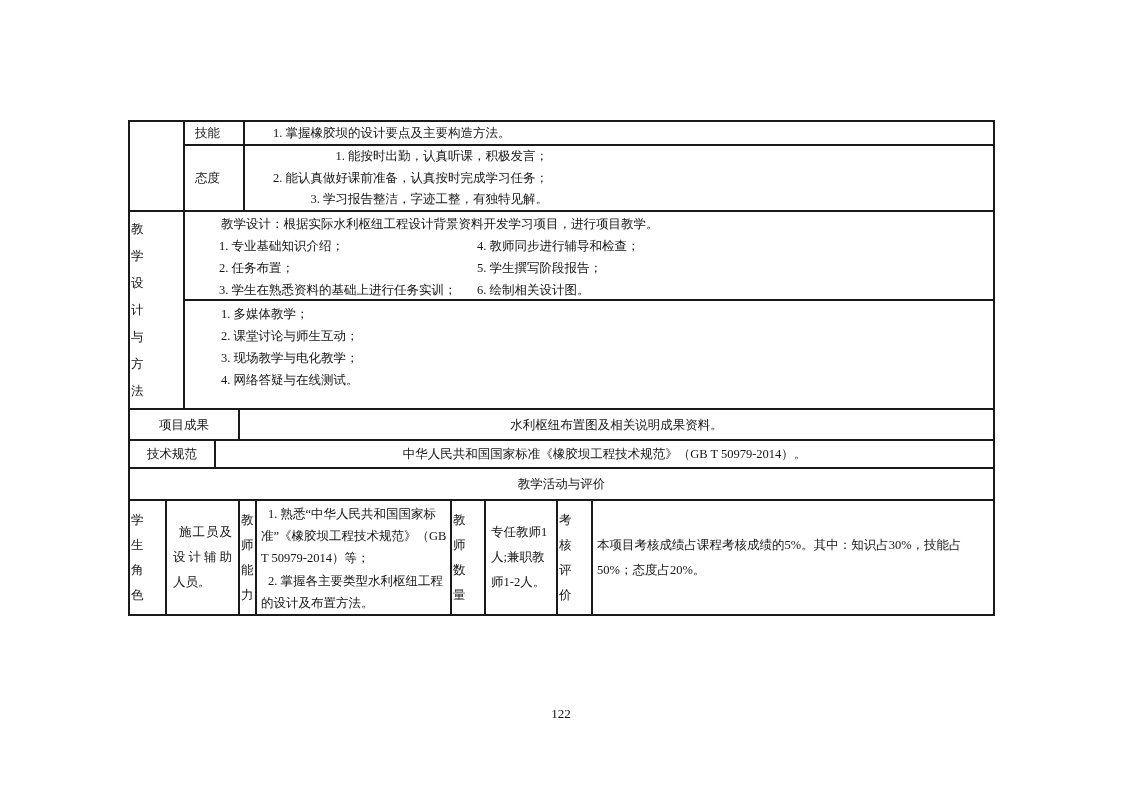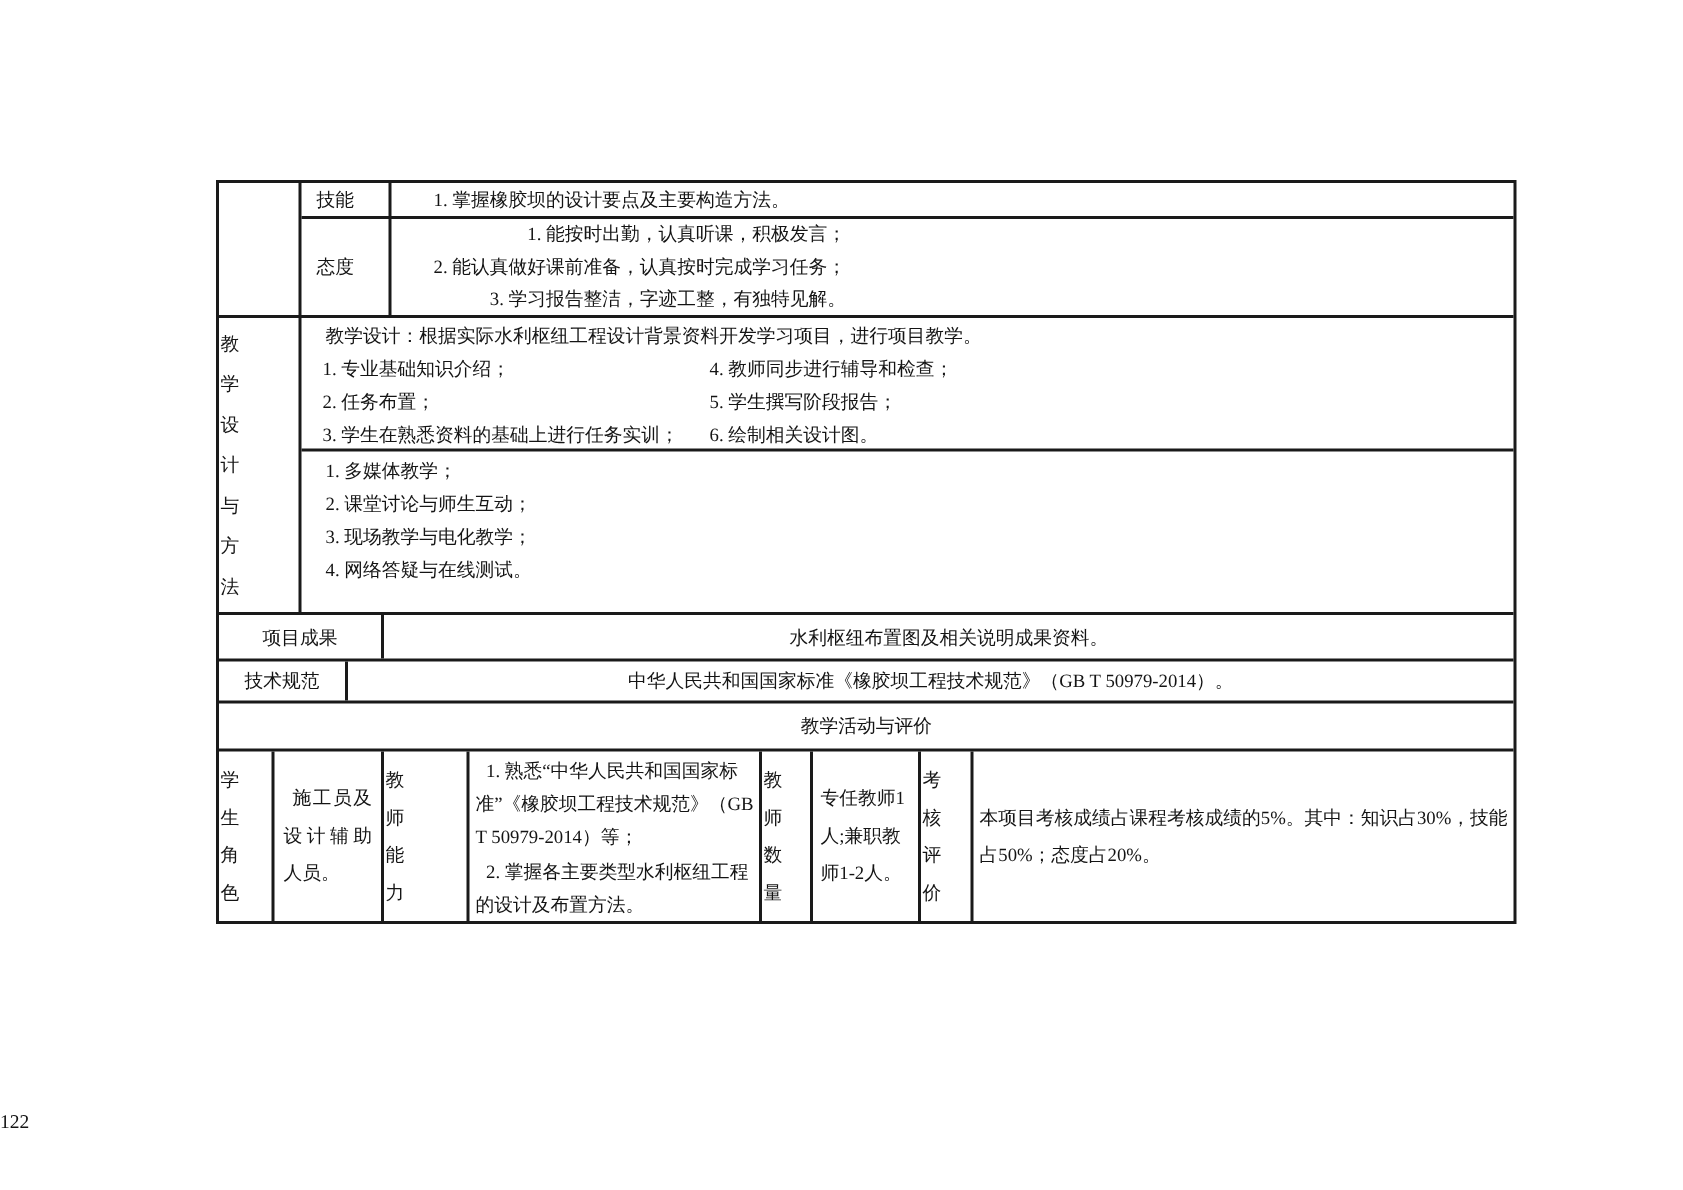--- a/index.html
+++ b/index.html
@@ -5,47 +5,47 @@
   * { margin:0; padding:0; box-sizing:border-box; }
   html,body { background:#ffffff; }
   body {
     width:1122px; height:793px;
     font-family:"Liberation Serif","DejaVu Serif",serif;
     color:#141414;
   }
   .page { position:relative; width:1122px; height:793px; background:#fff; overflow:hidden; }
 
   .doc-table {
-    position:absolute; left:144px; top:120px; width:867px; height:496px;
+    position:absolute; left:128px; top:120px; width:867px; height:496px;
     border:2px solid #1a1a1a; display:flex; flex-direction:column;
     font-size:12.5px; line-height:22px;
   }
   .sec { display:flex; flex-direction:row; border-bottom:2px solid #1a1a1a; }
   .sec.last { border-bottom:none; }
   .b-r { border-right:2px solid #1a1a1a; }
   .b-b { border-bottom:2px solid #1a1a1a; }
   .col { display:flex; flex-direction:column; }
   .vcenter { display:flex; align-items:center; }
   .hcenter { justify-content:center; text-align:center; }
 
   
   .vlabel { display:flex; align-items:center; justify-content:flex-start; }
   .vlabel span { display:block; width:1.15em; word-break:break-all; text-align:center; }
 
   .row-label { padding-left:10px; display:flex; align-items:center; }
   .num-content { padding-left:28px;text-align:right; }
-  .design-pad { padding-left:16px; }
+  .design-pad { padding-left:36px; }
 
   .two-col { display:flex; }
   .two-col .lcol { width:258px; padding-left:22px; }
   .two-col .rcol { flex:1; }
 
   .center-cell { display:flex; align-items:center; justify-content:center; text-align:center; flex:1; }
 
-  .page-number { position:absolute; left:0; top:740px; width:1122px; text-align:left; font-size:13px; }
+  .page-number { position:absolute; left:0; top:706px; width:1122px; text-align:center; font-size:13px; }
 </style>
 </head>
 <body>
 
 <div class="page">
 
   <div class="doc-table">
 
     <div class="sec" style="height:90px">
       <div class="b-r" style="width:55px"></div>
@@ -110,21 +110,21 @@
       <div class="center-cell">教学活动与评价</div>
     </div>
 
     <div class="sec last" style="height:113px">
       <div class="b-r vlabel" style="width:37px; line-height:25px">
         <span>学生角色</span>
       </div>
       <div class="b-r vcenter" style="width:73px">
         <div style="padding:0 6px; text-indent:6px; text-align:justify; line-height:25px">施工员及设计辅助人员。</div>
       </div>
-      <div class="b-r vlabel" style="width:57px; line-height:25px">
+      <div class="b-r vlabel" style="width:17px; line-height:25px">
         <span>教师能力</span>
       </div>
       <div class="b-r" style="width:195px; padding:2px 0 0 4px; line-height:22.2px; overflow:visible">
         <div style="text-indent:7px">1. 熟悉“中华人民共和国国家标准”《橡胶坝工程技术规范》（GB T 50979-2014）等；</div>
         <div style="text-indent:7px">2. 掌握各主要类型水利枢纽工程的设计及布置方法。</div>
       </div>
       <div class="b-r vlabel" style="width:34px; line-height:25px">
         <span>教师数量</span>
       </div>
       <div class="b-r vcenter" style="width:72px">

